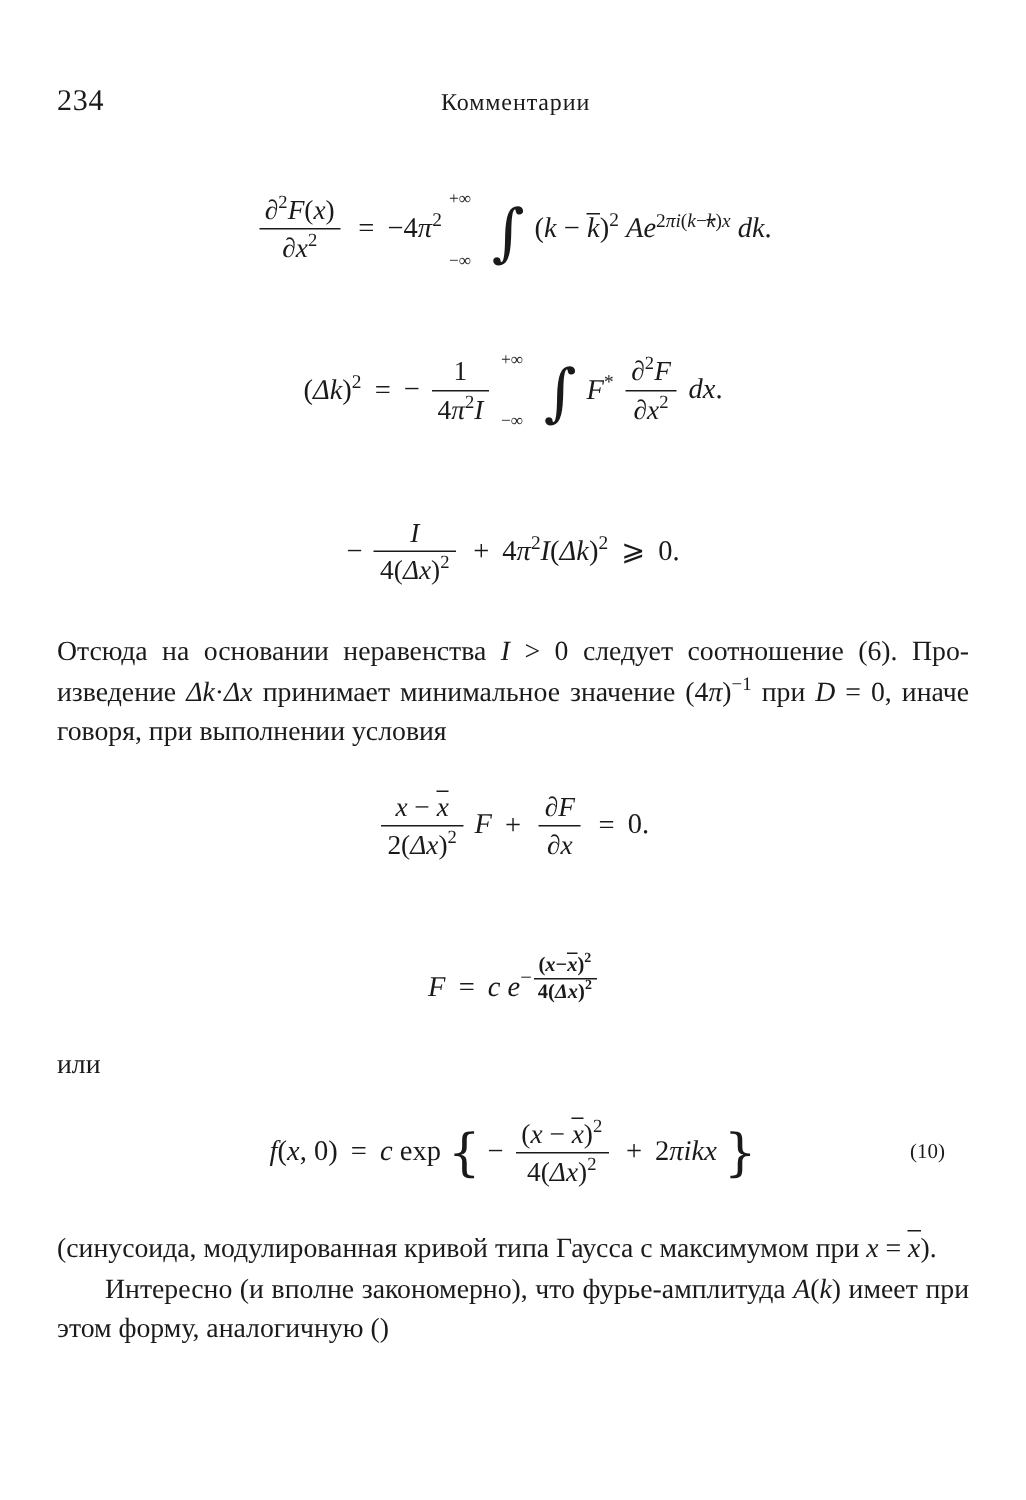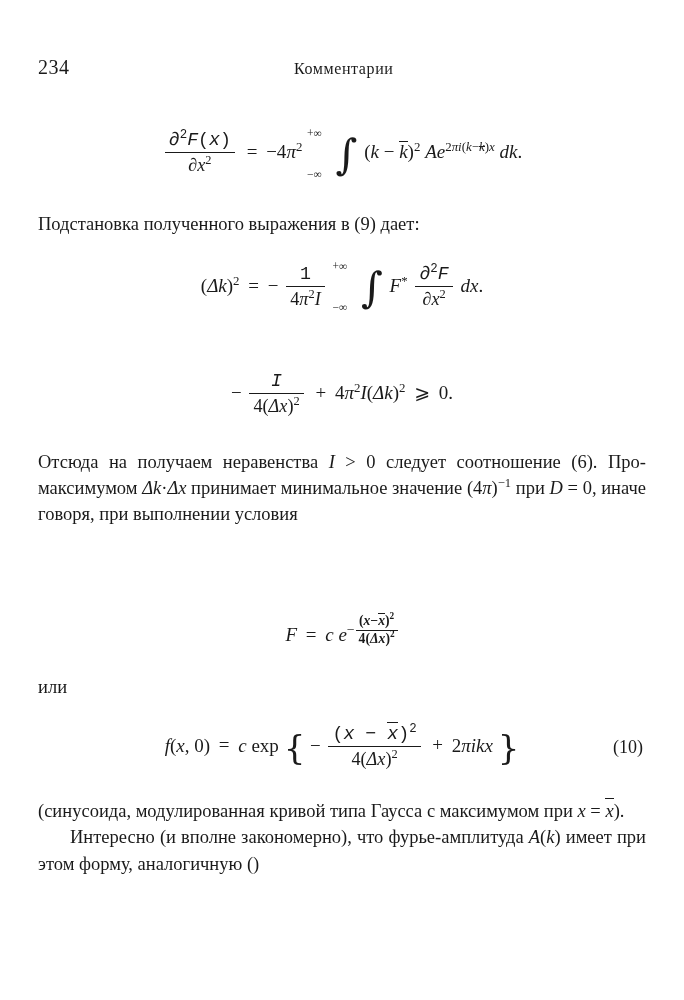--- a/index.html
+++ b/index.html
@@ -81,21 +81,20 @@
     margin: 0 3px;
     position: relative;
     top: -1px;
   }
   .frac .num {
     display: block;
     padding: 0 4px 1px 4px;
     border-bottom: 1.1px solid #1a1a1a;
     font-size: 0.96em;
     line-height: 1.22;
-    font-family: Liberation Mono, monospace;
   }
   .frac .den {
     display: block;
     padding: 1px 4px 0 4px;
     font-size: 0.96em;
     line-height: 1.22;
   }
   .sup {
     font-size: 0.68em;
     vertical-align: super;
@@ -139,24 +138,24 @@
   .ovl::before {
     content: "";
     position: absolute;
     left: 0;
     right: 0;
     top: 0.05em;
     border-top: 1.1px solid #1a1a1a;
   }
   .eqnum {
     position: absolute;
-    right: 3px;
+    right: 16px;
     top: 50%;
     transform: translateY(-50%);
-    font-size: 18px;
+    font-size: 14px;
   }
   .bigbrace {
     display: inline-block;
     font-size: 34px;
     line-height: 0.6;
     vertical-align: middle;
     font-family: "DejaVu Serif", serif;
     position: relative;
     top: 0px;
   }
@@ -214,21 +213,20 @@
           <span class="top">+∞</span>
           <span class="bot">−∞</span>
         </span>
         <span class="intsym">∫</span>
         <span>(<i>k</i> − <span class="ovl"><i>k</i></span>)<span class="sup">2</span> <i>Ae</i><span class="sup">2<i>πi</i>(<i>k</i>−<span class="ovl"><i>k</i></span>)<i>x</i></span> <i>dk</i>.</span>
       </span>
     </div>
 
     <div class="sp-34"></div>
 
-    <p class="text">Подстановка полученного выражения в (9) дает:</p>
 
     <div class="sp-26"></div>
 
     <div class="eq">
       <span class="eq-inner">
         <span>(<i>Δk</i>)<span class="sup">2</span></span>
         <span class="op">=</span>
         <span>−</span>
         <span class="frac">
           <span class="num">1</span>
@@ -262,24 +260,40 @@
         </span>
         <span class="op">+</span>
         <span>4<i>π</i><span class="sup">2</span><i>I</i>(<i>Δk</i>)<span class="sup">2</span></span>
         <span class="op">⩾</span>
         <span>0.</span>
       </span>
     </div>
 
     <div class="sp-30"></div>
 
-    <p class="text"><span>Отсюда на получаем неравенства </span><i>I</i> &gt; 0<span> следует соотношение (6). Про-</span><span>максимумом </span><i>Δk</i>·<i>Δx</i><span> принимает минимальное значение </span>(4<i>π</i>)<span class="sup">−1</span><span> при </span><i>D</i> = 0<span>,</span> <span>иначе говоря, при выполнении условия</span></p>
-
-    <div class="sp-26"></div>
-
+    <p class="text"><span>Отсюда на основании неравенства </span><i>I</i> &gt; 0<span> следует соотношение (6). Про-</span><span>изведение </span><i>Δk</i>·<i>Δx</i><span> принимает минимальное значение </span>(4<i>π</i>)<span class="sup">−1</span><span> при </span><i>D</i> = 0<span>,</span> <span>иначе говоря, при выполнении условия</span></p>
+
+    <div class="sp-26"></div>
+
+    <div class="eq">
+      <span class="eq-inner">
+        <span class="frac">
+          <span class="num"><i>x</i> − <span class="ovl"><i>x</i></span></span>
+          <span class="den">2(<i>Δx</i>)<span class="sup">2</span></span>
+        </span>
+        <span><i>F</i></span>
+        <span class="op">+</span>
+        <span class="frac">
+          <span class="num"><i>∂F</i></span>
+          <span class="den"><i>∂x</i></span>
+        </span>
+        <span class="op">=</span>
+        <span>0.</span>
+      </span>
+    </div>
 
     <div class="sp-30"></div>
 
 
     <div class="sp-30"></div>
 
     <div class="eq">
       <span class="eq-inner">
         <span><i>F</i></span>
         <span class="op">=</span>

